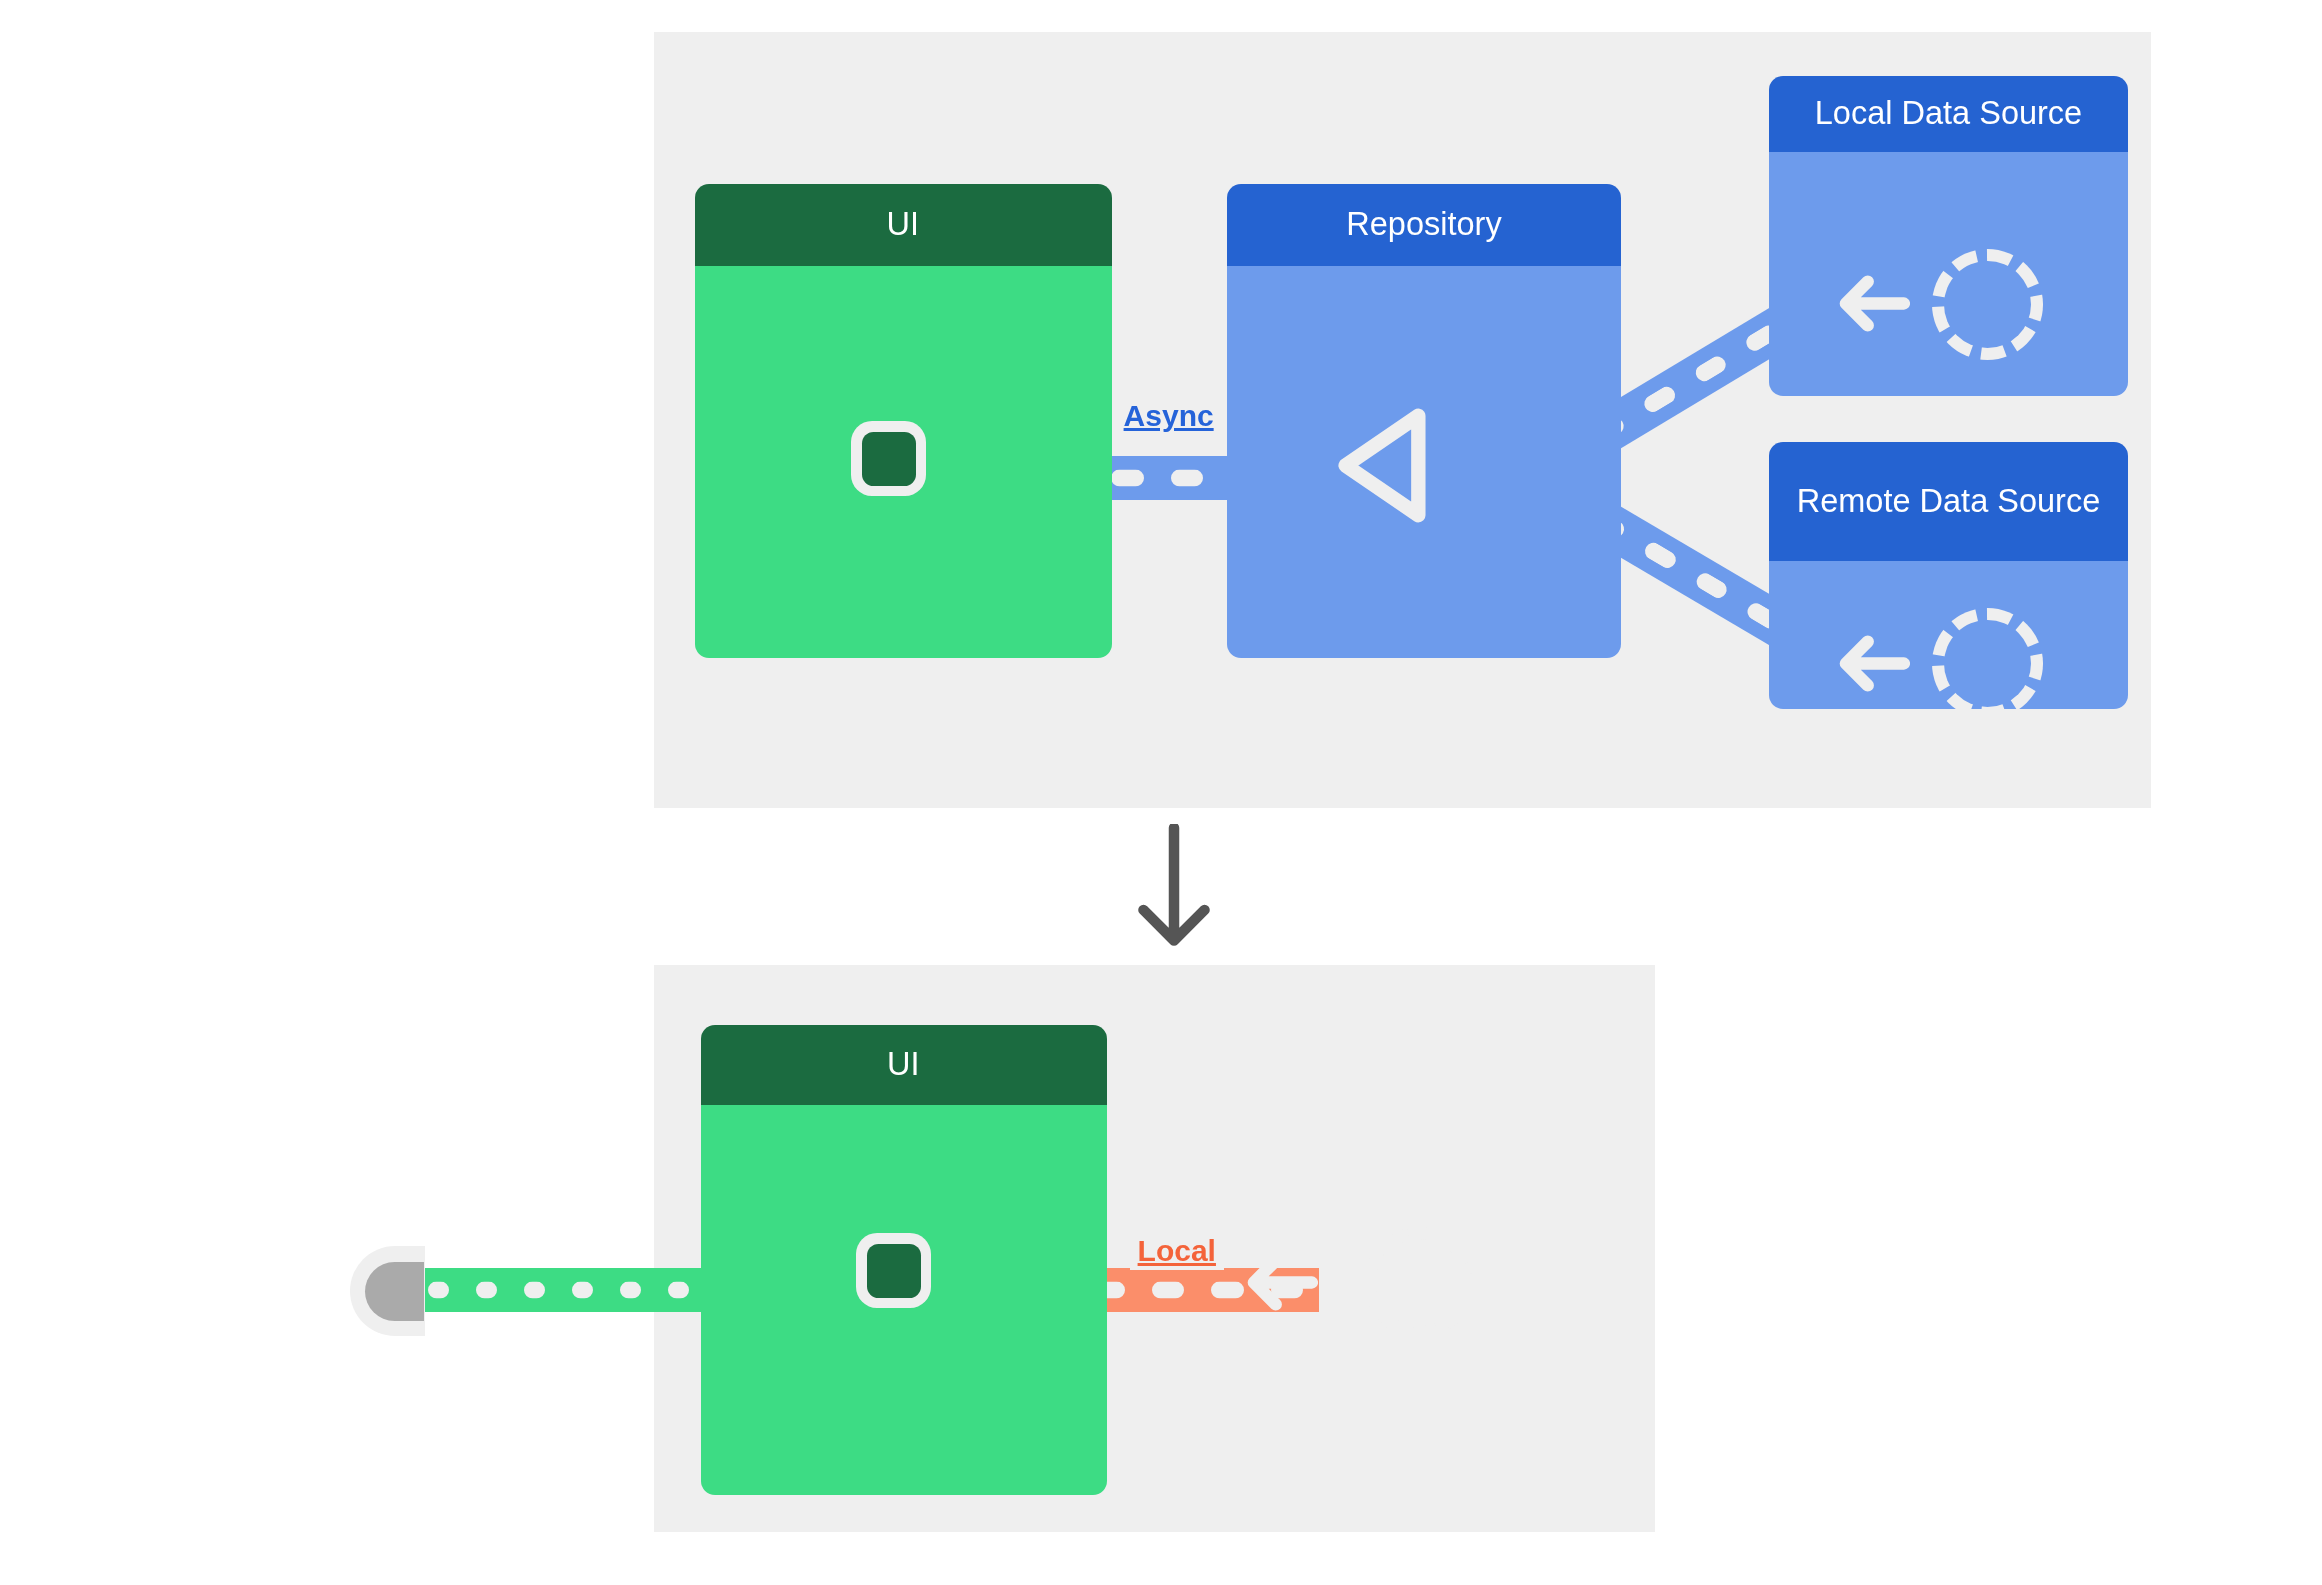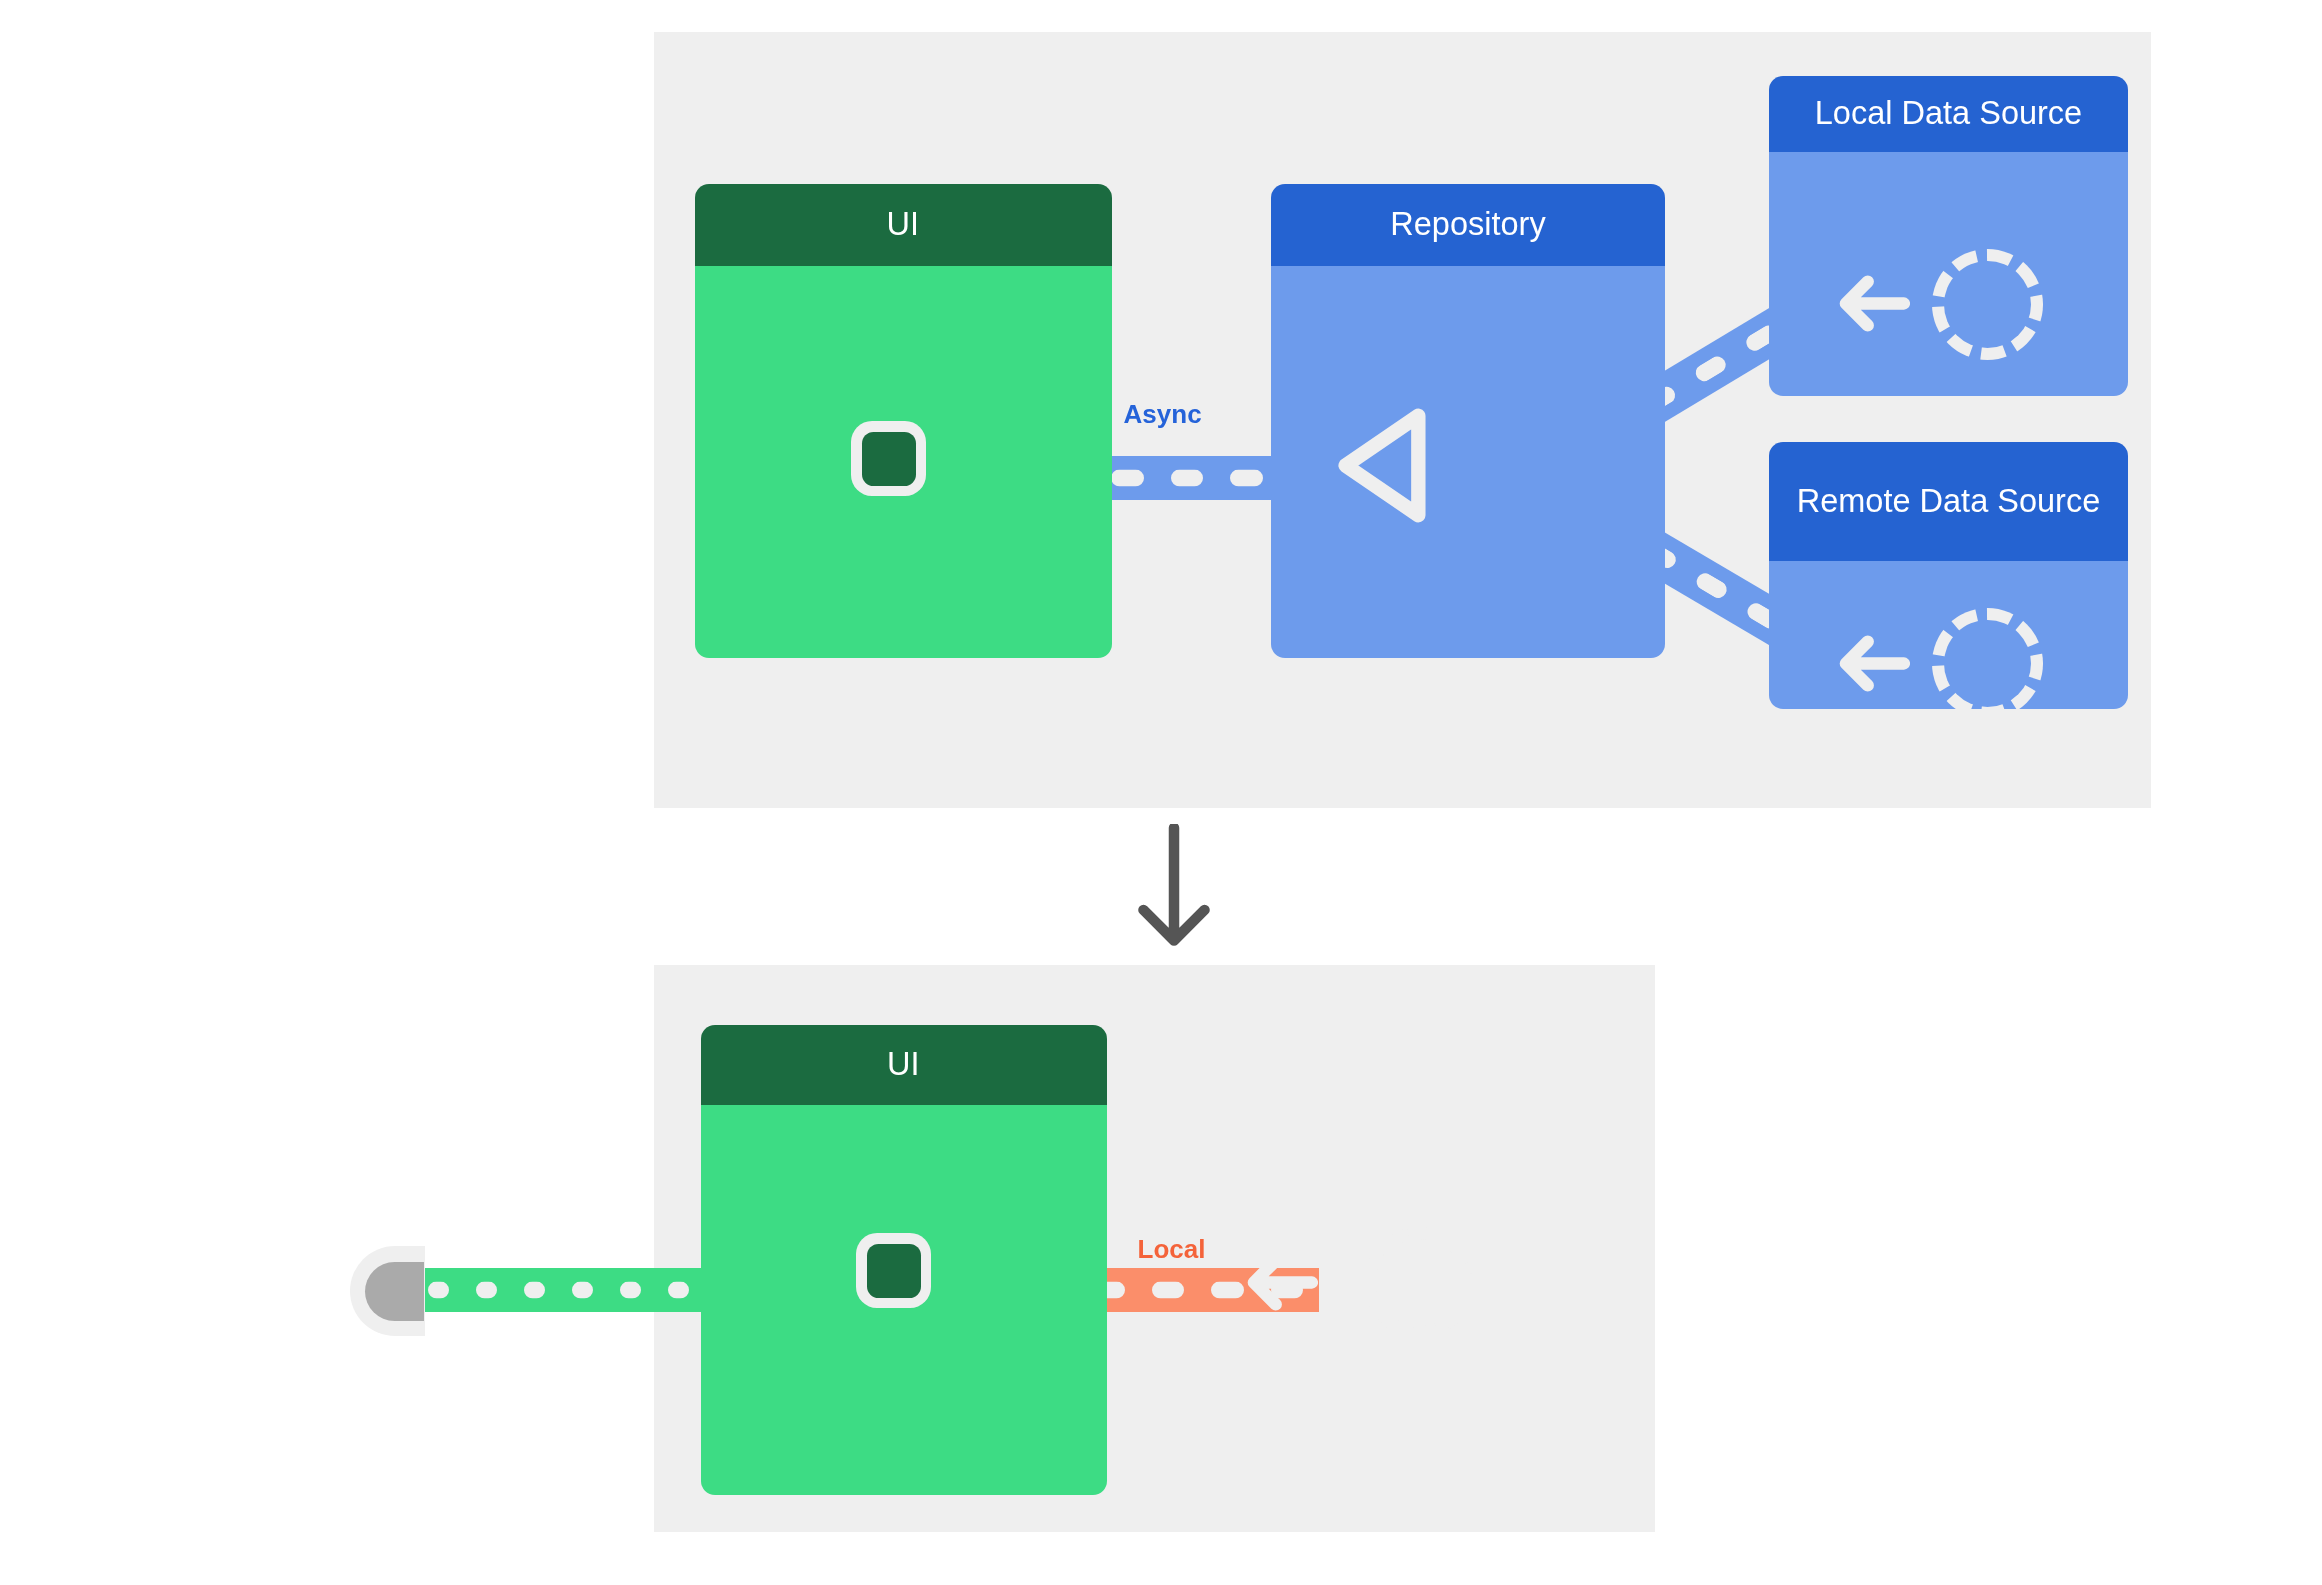--- a/index.html
+++ b/index.html
@@ -65,21 +65,21 @@
   .box-fake .box-header { background: #f4633a; }
   .box-fake .box-body   { background: #fb8e6a; }
   
   .box-test .box-header { background: #807f7f; }
   .box-test .box-body   { background: #aaaaaa; }
 
   
   #box-ui-top      { left: 695px;  top: 184px;  width: 417px; height: 474px; }
   #box-ui-top .box-header { height: 82px; }
 
-  #box-repository  { left: 1227px; top: 184px;  width: 394px; height: 474px; margin-left: 44px; }
+  #box-repository  { left: 1227px; top: 184px;  width: 394px; height: 474px; }
   #box-repository .box-header { height: 82px; }
 
   #box-local-ds    { left: 1769px; top: 76px;   width: 359px; height: 320px; }
   #box-local-ds .box-header { height: 76px; }
 
   #box-remote-ds   { left: 1769px; top: 442px;  width: 359px; height: 267px; }
   #box-remote-ds .box-header { height: 119px; }
 
   #box-ui-bottom   { left: 701px;  top: 1025px; width: 406px; height: 470px; }
   #box-ui-bottom .box-header { height: 80px; }
@@ -211,25 +211,26 @@
     left: 1336px;
     top: 406px;
     width: 90px;
     height: 119px;
   }
   #merge-triangle svg { display: block; width: 100%; height: 100%; }
 
   
   .conn-label {
     position: absolute;
-    font-size: 26px;
+    font-size: 30px;
     font-weight: bold;
     background: #efefef;
     padding: 1.9px 7.6px;
     white-space: nowrap;
+    text-decoration: underline;
   }
   #label-async { left: 1116px; top: 397px; color: #2563d9; }
   #label-sync  { left: 1130px; top: 1232px; color: #f4633a; }
 
   
   #flow-arrow {
     position: absolute;
     left: 1126px;
     top: 824px;
     width: 96px;

